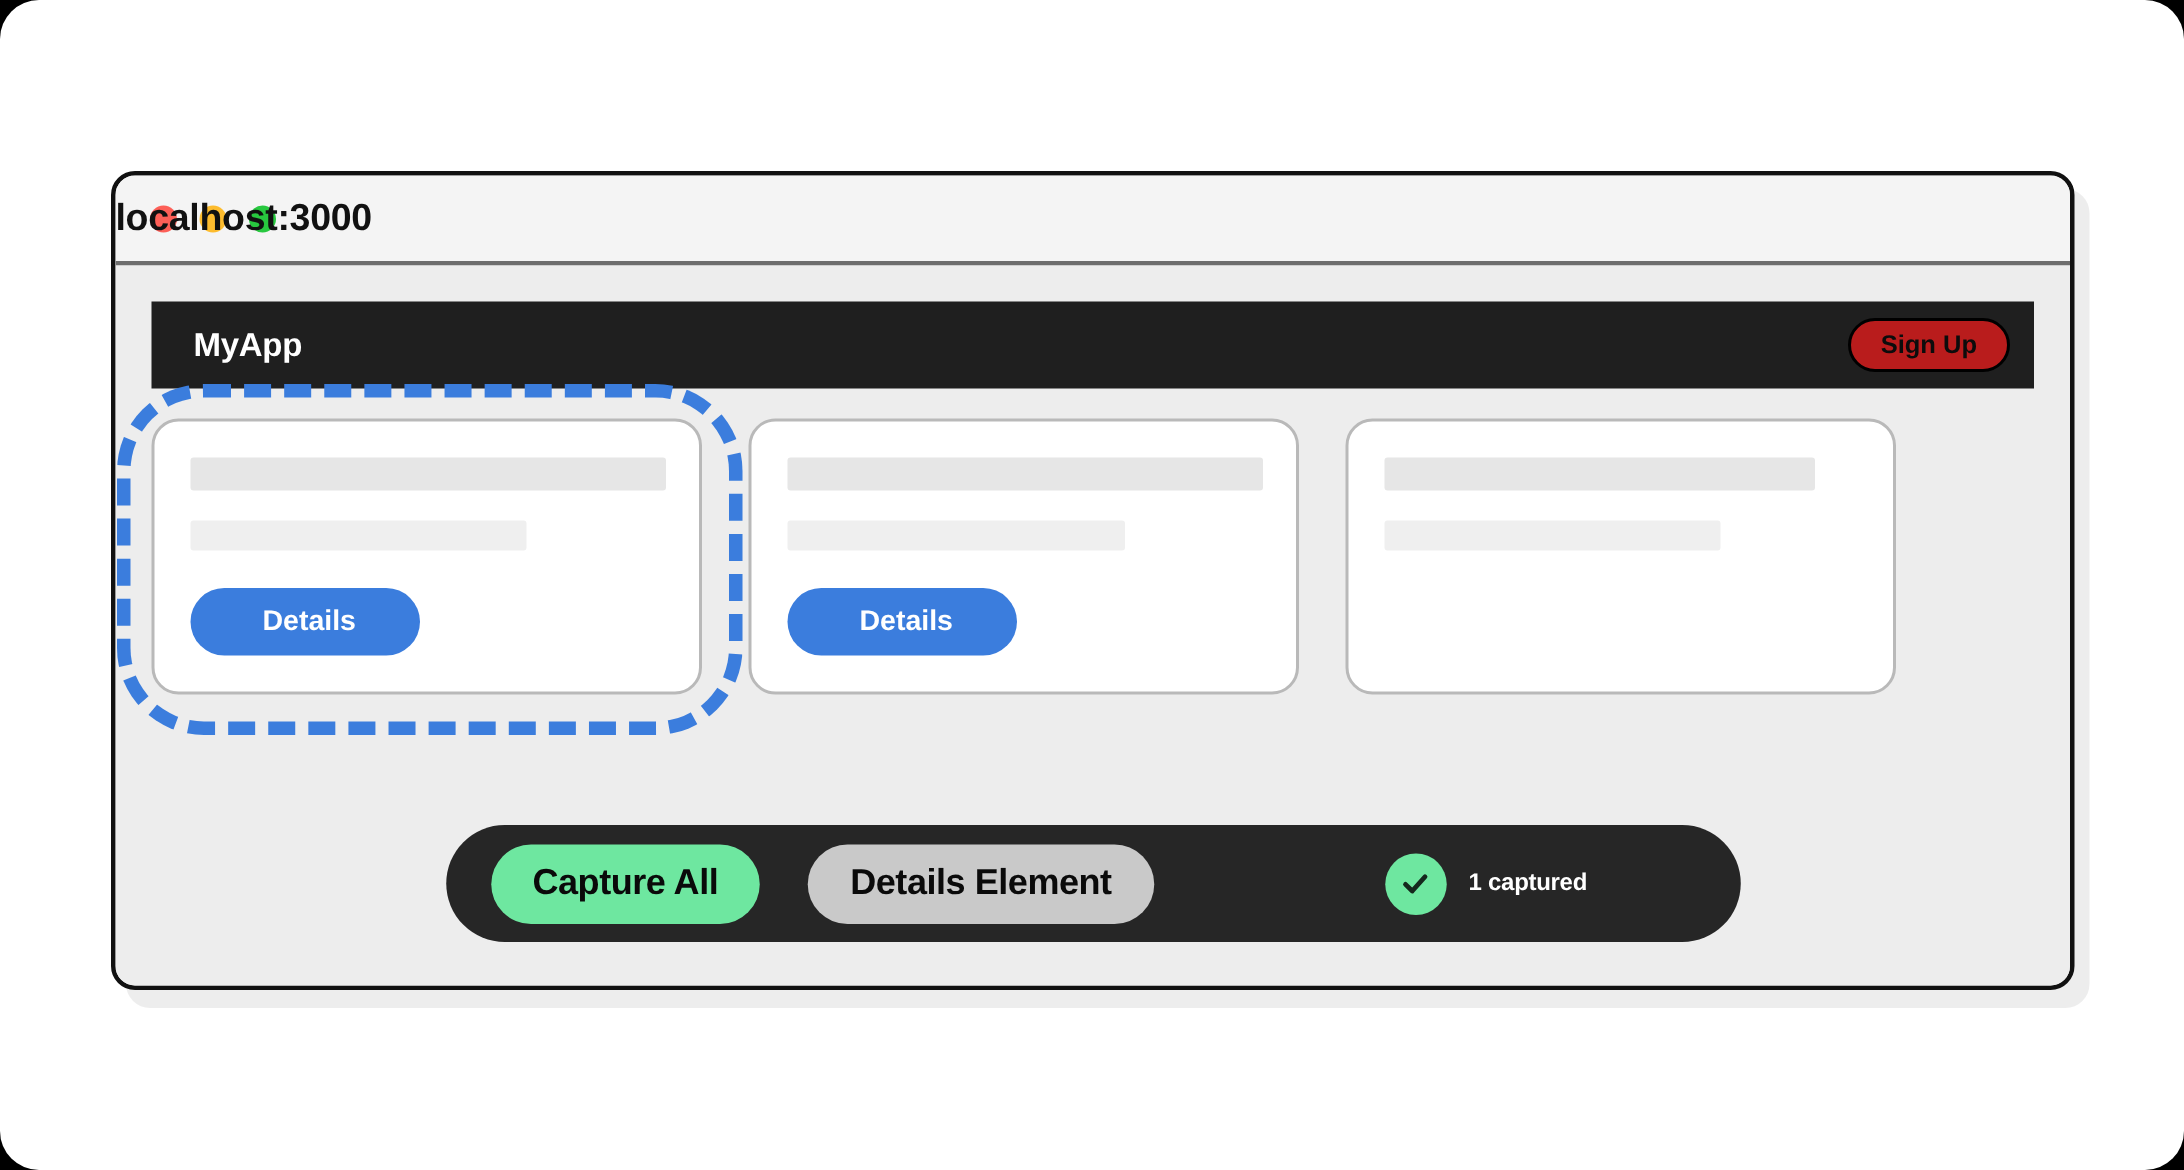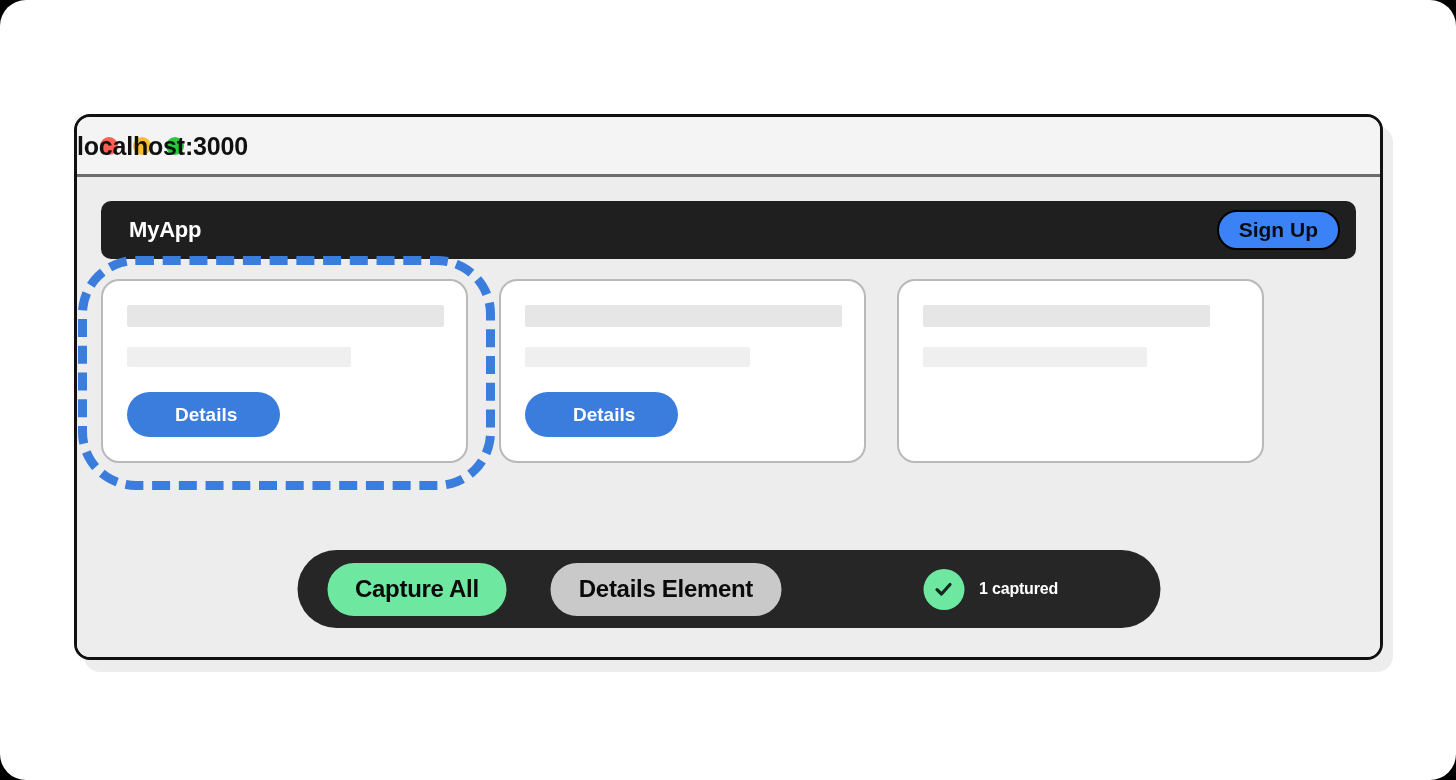--- a/index.html
+++ b/index.html
@@ -69,38 +69,38 @@
     height: 483px;
     background: #ededed;
     padding: 24px 24px 0 24px;
   }
 
   
   #app-header {
     position: relative;
     height: 58px;
     background: #1f1f1f;
-    border-radius: 10px;
+    border-radius: 0;
     display: flex;
     align-items: center;
     padding: 0 16px 0 28px;
   }
   #app-name {
     font-size: 22px;
     font-weight: bold;
     color: #ffffff;
     letter-spacing: -0.2px;
   }
   #signup-button {
     margin-left: auto;
-    background: #3b82f6;
+    background: #b91c1c;
     color: #0c0c0c;
     border: 2.5px solid #000000;
     border-radius: 999px;
-    font-size: 21px;
+    font-size: 17px;
     font-weight: bold;
     padding: 7px 20px 8px 20px;
     line-height: 1;
     cursor: pointer;
   }
 
   
   #cards-row {
     position: relative;
     margin-top: 20px;
@@ -159,21 +159,21 @@
     left: 50%;
     transform: translateX(-50%);
     bottom: 32px;
     width: 863px;
     height: 78px;
     background: #262626;
     border-radius: 999px;
     display: flex;
     align-items: center;
     padding: 0 30px;
-    gap: 44px;
+    gap: 32px;
     justify-content: center;
   }
   #capture-all-button {
     background: #6ee7a0;
     color: #0a0a0a;
     border: none;
     border-radius: 999px;
     font-size: 24px;
     font-weight: bold;
     height: 53px;

